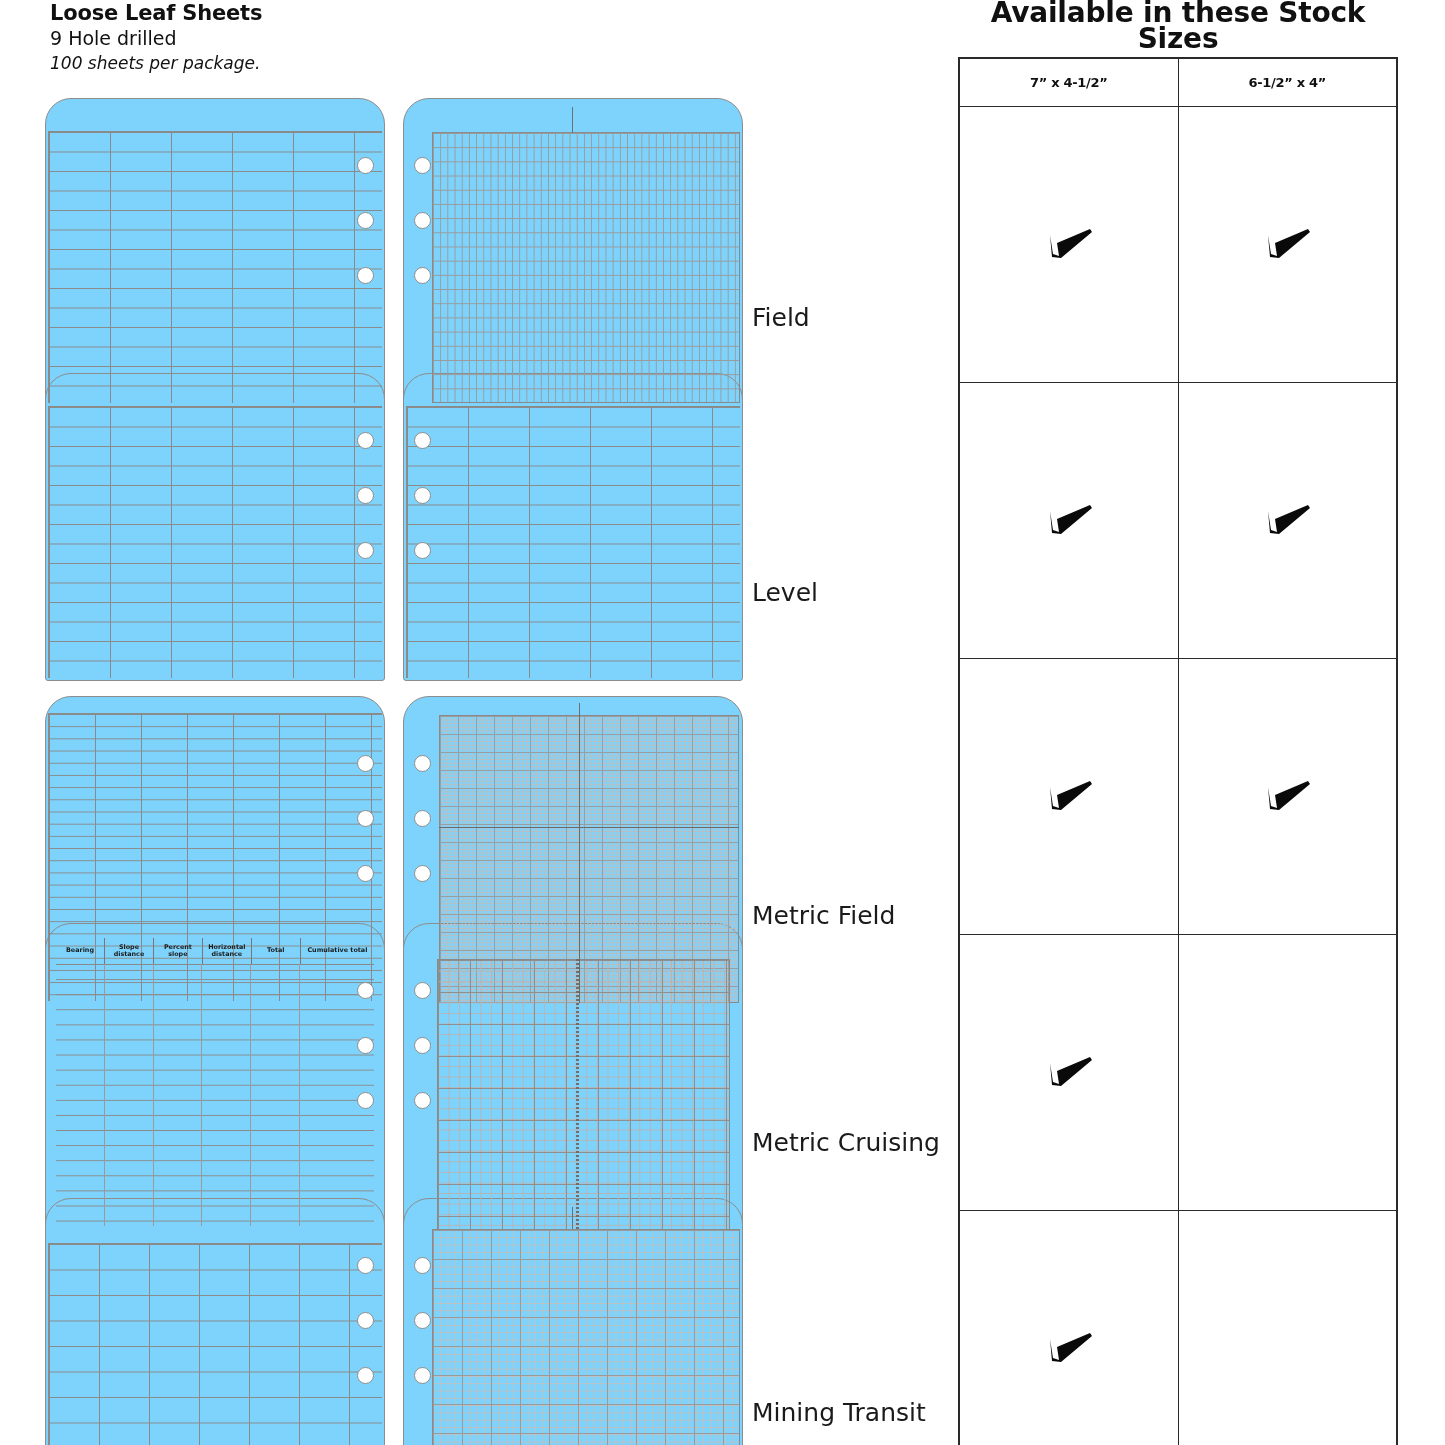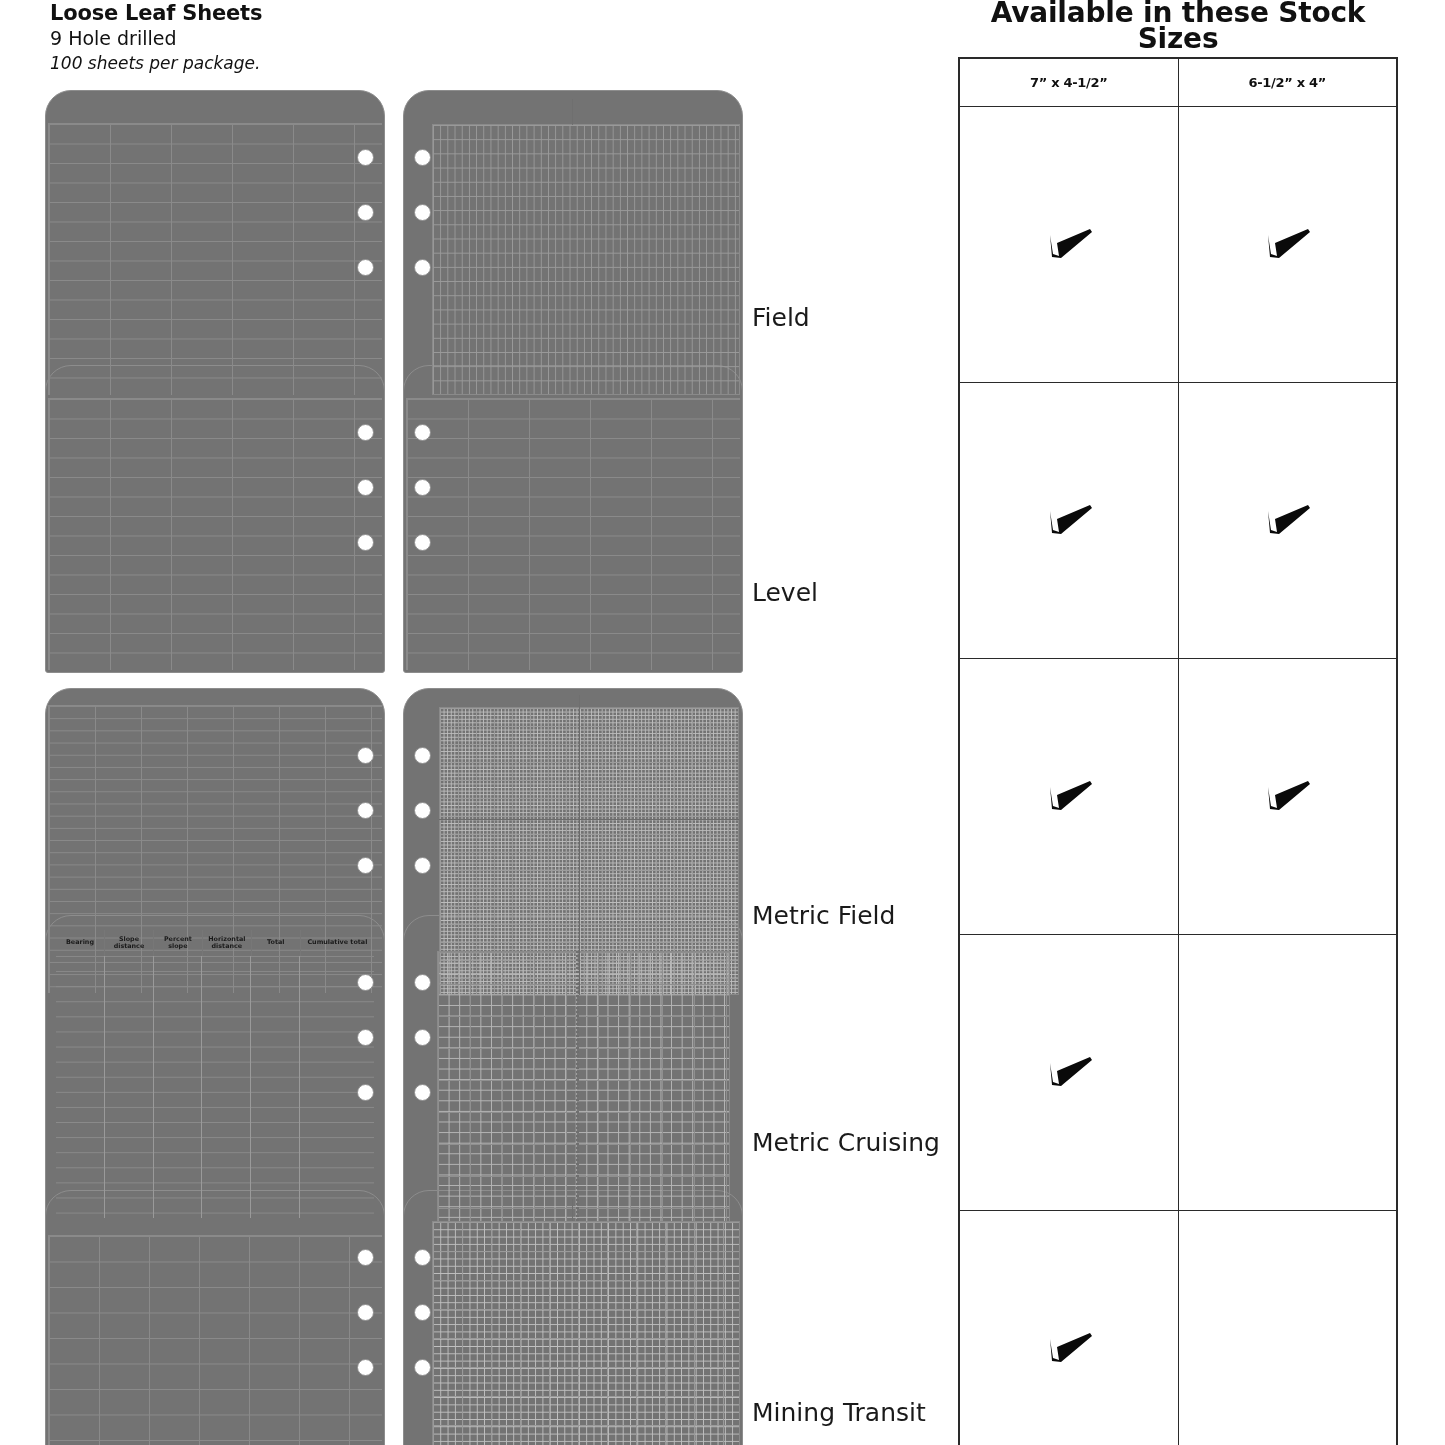--- a/index.html
+++ b/index.html
@@ -57,26 +57,26 @@
   .row-label {
     position: absolute;
     left: 752px;
     font-size: 25px;
     color: #1a1a1a;
     white-space: nowrap;
   }
 
   .sheet {
     position: absolute;
-    top: 2px;
+    top: 10px;
     width: 340px;
     height: 308px;
     border: 1.3px solid #8d8d8d;
     border-radius: 26px 26px 3px 3px;
-    background: #737373;
+    background: #7dd3fc;
     box-sizing: border-box;
     overflow: hidden;
   }
   .sheet.left-sheet  { left: 45px; }
   .sheet.right-sheet { left: 403px; }
 
   
   .hole {
     position: absolute;
     width: 15px;

